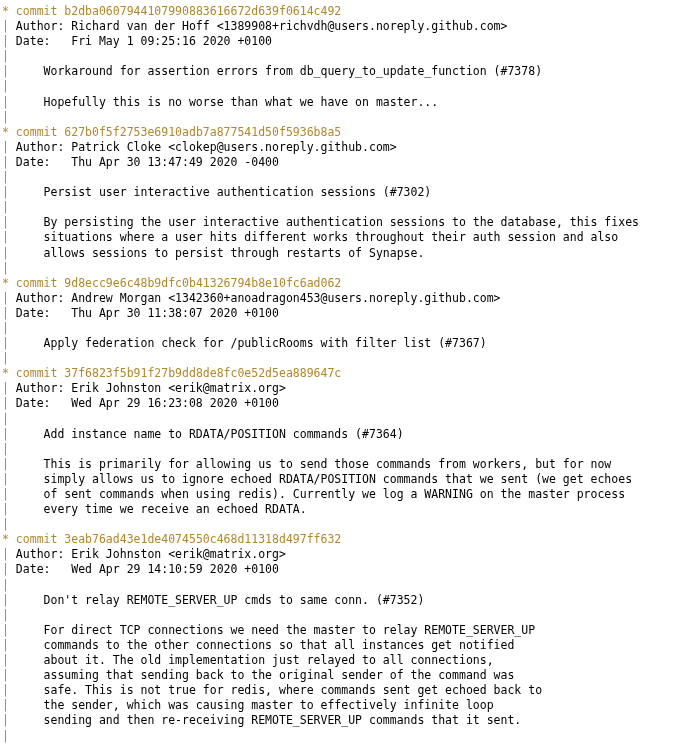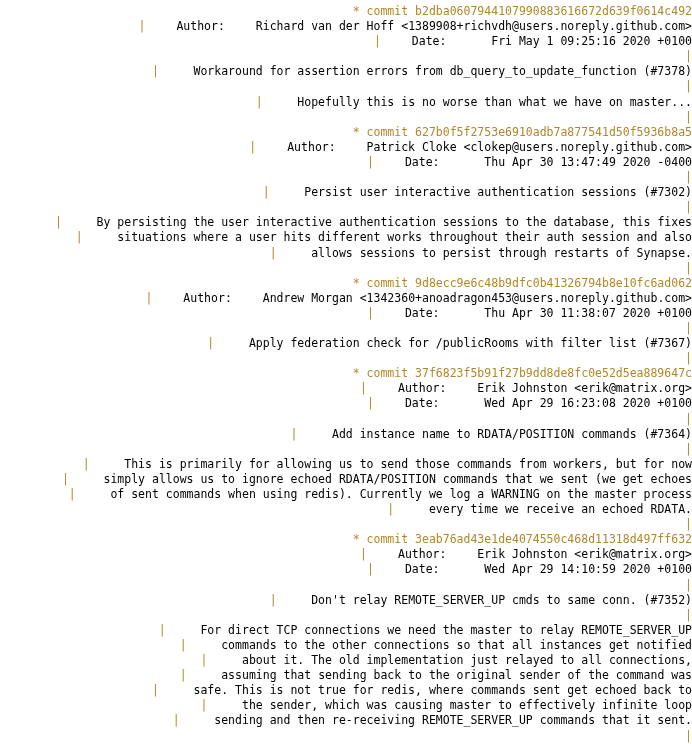--- a/index.html
+++ b/index.html
@@ -17,37 +17,35 @@
     color: #000000;
   }
   #log {
     padding: 4px 0 0 2px;
     white-space: pre;
   }
   .line {
     height: 15.1px;
     white-space: pre;
     display: block;
-    text-align: right;
   }
   .graph {
     color: #b0882a;
   }
   .graph-star {
     color: #b0882a;
   }
   .commit-kw {
     color: #b0882a;
   }
   .commit-hash {
     color: #b0882a;
   }
   .plain {
     color: #000000;
-    margin-left: 24px;
   }
   .msg {
     color: #000000;
   }
 </style>
 </head>
 <body>
 
 <div id="log"><div class="line"><span class="graph-star">* </span><span class="commit-kw">commit </span><span class="commit-hash">b2dba0607944107990883616672d639f0614c492</span></div><div class="line"><span class="graph">| </span><span class="plain">Author: </span><span class="plain">Richard van der Hoff &lt;1389908+richvdh@users.noreply.github.com&gt;</span></div><div class="line"><span class="graph">| </span><span class="plain">Date:   </span><span class="plain">Fri May 1 09:25:16 2020 +0100</span></div><div class="line"><span class="graph">|</span></div><div class="line"><span class="graph">|</span><span class="msg">     Workaround for assertion errors from db_query_to_update_function (#7378)</span></div><div class="line"><span class="graph">|</span><span class="msg"></span></div><div class="line"><span class="graph">|</span><span class="msg">     Hopefully this is no worse than what we have on master...</span></div><div class="line"><span class="graph">|</span></div><div class="line"><span class="graph-star">* </span><span class="commit-kw">commit </span><span class="commit-hash">627b0f5f2753e6910adb7a877541d50f5936b8a5</span></div><div class="line"><span class="graph">| </span><span class="plain">Author: </span><span class="plain">Patrick Cloke &lt;clokep@users.noreply.github.com&gt;</span></div><div class="line"><span class="graph">| </span><span class="plain">Date:   </span><span class="plain">Thu Apr 30 13:47:49 2020 -0400</span></div><div class="line"><span class="graph">|</span></div><div class="line"><span class="graph">|</span><span class="msg">     Persist user interactive authentication sessions (#7302)</span></div><div class="line"><span class="graph">|</span><span class="msg"></span></div><div class="line"><span class="graph">|</span><span class="msg">     By persisting the user interactive authentication sessions to the database, this fixes</span></div><div class="line"><span class="graph">|</span><span class="msg">     situations where a user hits different works throughout their auth session and also</span></div><div class="line"><span class="graph">|</span><span class="msg">     allows sessions to persist through restarts of Synapse.</span></div><div class="line"><span class="graph">|</span></div><div class="line"><span class="graph-star">* </span><span class="commit-kw">commit </span><span class="commit-hash">9d8ecc9e6c48b9dfc0b41326794b8e10fc6ad062</span></div><div class="line"><span class="graph">| </span><span class="plain">Author: </span><span class="plain">Andrew Morgan &lt;1342360+anoadragon453@users.noreply.github.com&gt;</span></div><div class="line"><span class="graph">| </span><span class="plain">Date:   </span><span class="plain">Thu Apr 30 11:38:07 2020 +0100</span></div><div class="line"><span class="graph">|</span></div><div class="line"><span class="graph">|</span><span class="msg">     Apply federation check for /publicRooms with filter list (#7367)</span></div><div class="line"><span class="graph">|</span></div><div class="line"><span class="graph-star">* </span><span class="commit-kw">commit </span><span class="commit-hash">37f6823f5b91f27b9dd8de8fc0e52d5ea889647c</span></div><div class="line"><span class="graph">| </span><span class="plain">Author: </span><span class="plain">Erik Johnston &lt;erik@matrix.org&gt;</span></div><div class="line"><span class="graph">| </span><span class="plain">Date:   </span><span class="plain">Wed Apr 29 16:23:08 2020 +0100</span></div><div class="line"><span class="graph">|</span></div><div class="line"><span class="graph">|</span><span class="msg">     Add instance name to RDATA/POSITION commands (#7364)</span></div><div class="line"><span class="graph">|</span><span class="msg"></span></div><div class="line"><span class="graph">|</span><span class="msg">     This is primarily for allowing us to send those commands from workers, but for now</span></div><div class="line"><span class="graph">|</span><span class="msg">     simply allows us to ignore echoed RDATA/POSITION commands that we sent (we get echoes</span></div><div class="line"><span class="graph">|</span><span class="msg">     of sent commands when using redis). Currently we log a WARNING on the master process</span></div><div class="line"><span class="graph">|</span><span class="msg">     every time we receive an echoed RDATA.</span></div><div class="line"><span class="graph">|</span></div><div class="line"><span class="graph-star">* </span><span class="commit-kw">commit </span><span class="commit-hash">3eab76ad43e1de4074550c468d11318d497ff632</span></div><div class="line"><span class="graph">| </span><span class="plain">Author: </span><span class="plain">Erik Johnston &lt;erik@matrix.org&gt;</span></div><div class="line"><span class="graph">| </span><span class="plain">Date:   </span><span class="plain">Wed Apr 29 14:10:59 2020 +0100</span></div><div class="line"><span class="graph">|</span></div><div class="line"><span class="graph">|</span><span class="msg">     Don't relay REMOTE_SERVER_UP cmds to same conn. (#7352)</span></div><div class="line"><span class="graph">|</span><span class="msg"></span></div><div class="line"><span class="graph">|</span><span class="msg">     For direct TCP connections we need the master to relay REMOTE_SERVER_UP</span></div><div class="line"><span class="graph">|</span><span class="msg">     commands to the other connections so that all instances get notified</span></div><div class="line"><span class="graph">|</span><span class="msg">     about it. The old implementation just relayed to all connections,</span></div><div class="line"><span class="graph">|</span><span class="msg">     assuming that sending back to the original sender of the command was</span></div><div class="line"><span class="graph">|</span><span class="msg">     safe. This is not true for redis, where commands sent get echoed back to</span></div><div class="line"><span class="graph">|</span><span class="msg">     the sender, which was causing master to effectively infinite loop</span></div><div class="line"><span class="graph">|</span><span class="msg">     sending and then re-receiving REMOTE_SERVER_UP commands that it sent.</span></div><div class="line"><span class="graph">|</span><span class="msg"></span></div><div class="line"><span class="graph">|</span><span class="msg">     The fix is to ensure that we only relay to *other* connections and not</span></div></div>
 

